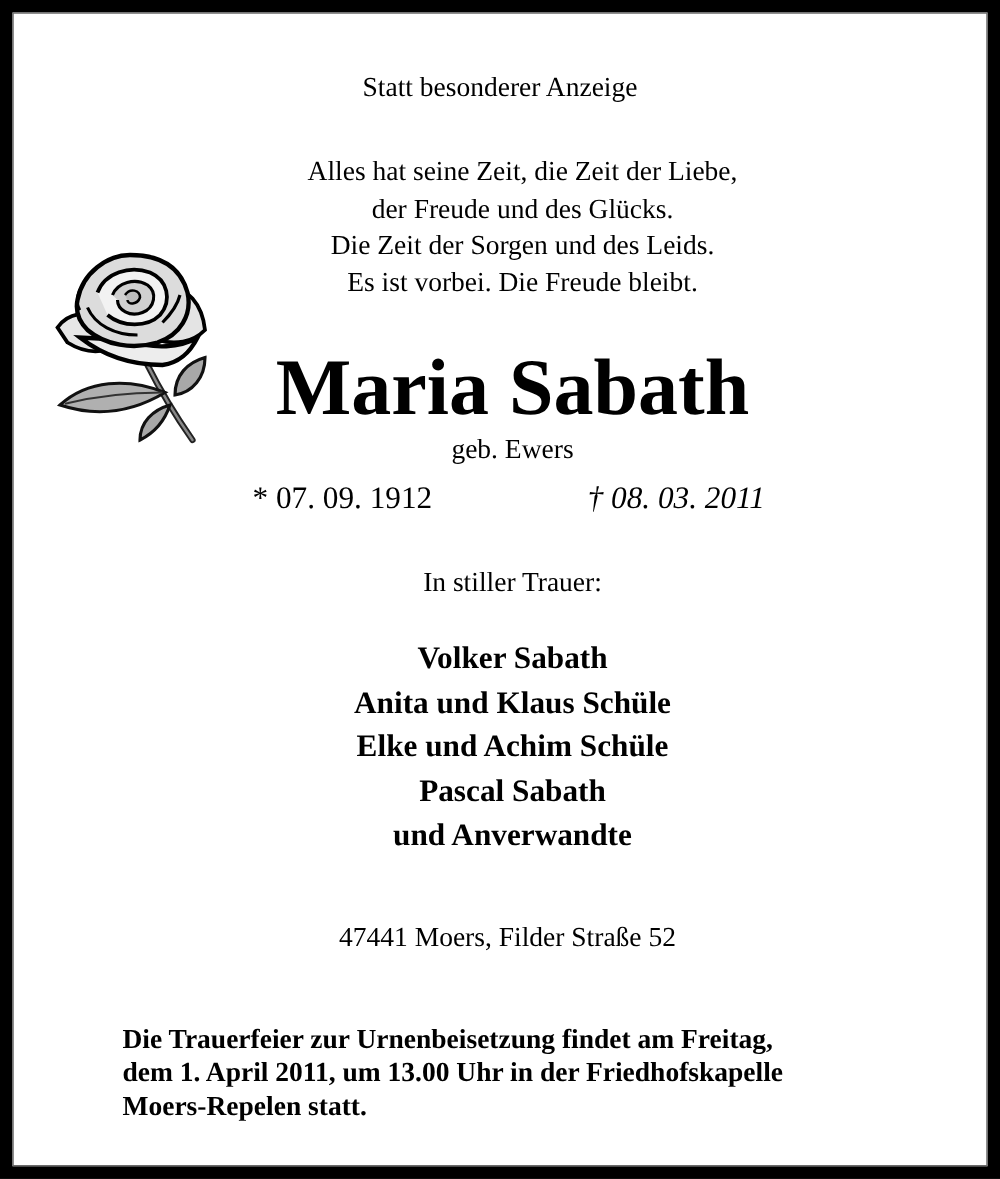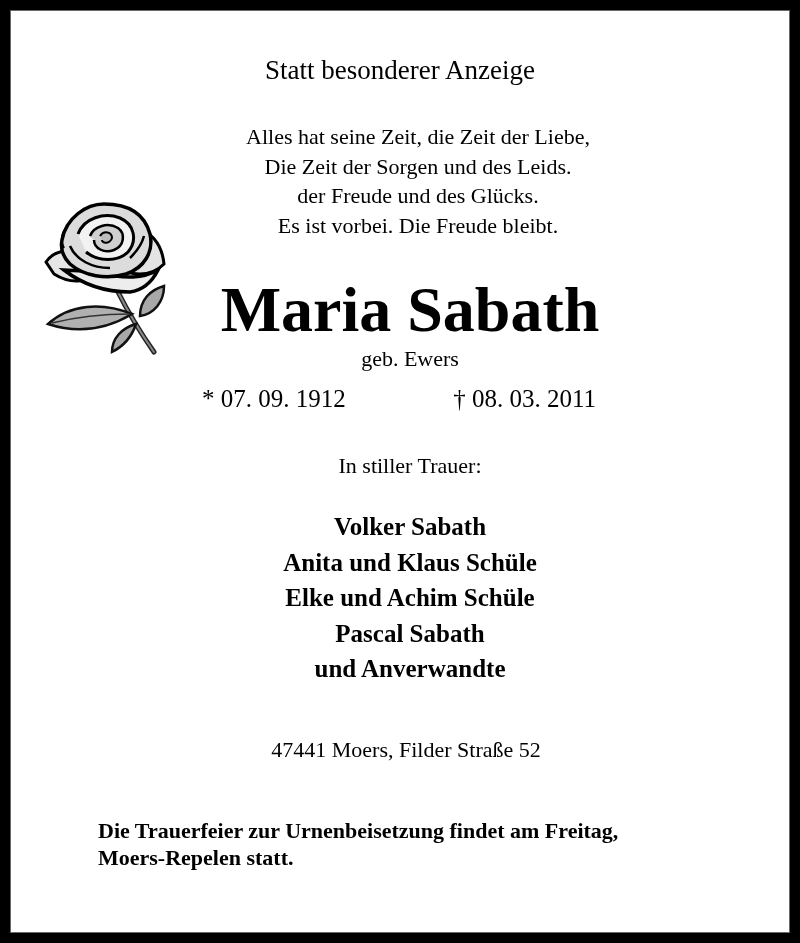--- a/index.html
+++ b/index.html
@@ -26,21 +26,21 @@
       box-sizing: border-box;
     }
     .center {
       position: absolute;
       left: 0;
       width: 800px;
       text-align: center;
     }
     .header-note {
       top: 56px;
-      font-size: 27px;
+      font-size: 22px;
       line-height: 28px;
       font-family: Liberation Serif, serif;
     }
     .poem {
       top: 122px;
       font-size: 22px;
       line-height: 29.5px;
     }
     .poem div { white-space: nowrap; padding-left: 36px; }
     .rose {
@@ -68,21 +68,21 @@
     }
     .dates {
       position: absolute;
       top: 383px;
       left: 202px;
       width: 410px;
       font-size: 25px;
       line-height: 32px;
     }
     .dates .birth { position: absolute; left: 0; top: 0; white-space: nowrap; }
-    .dates .death { position: absolute; right: 16px; top: 0; white-space: nowrap; }
+    .dates .death { position: absolute; right: 0; top: 0; white-space: nowrap; font-style: italic; }
     .mourning-label {
       top: 452px;
       left: 0;
       width: 820px;
       font-size: 22px;
       line-height: 28px;
     }
     .mourners {
       top: 509px;
       left: 0;
@@ -113,22 +113,22 @@
   </style>
 </head>
 <body>
 
 <div class="frame"></div>
 
 <div class="center header-note">Statt besonderer Anzeige</div>
 
 <div class="center poem">
   <div>Alles hat seine Zeit, die Zeit der Liebe,</div>
+  <div>der Freude und des Glücks.</div>
   <div>Die Zeit der Sorgen und des Leids.</div>
-  <div>der Freude und des Glücks.</div>
   <div>Es ist vorbei. Die Freude bleibt.</div>
 </div>
 
 <div class="rose">
   <svg width="130" height="156" viewBox="0 0 130 156" xmlns="http://www.w3.org/2000/svg">
 
     <path d="M78 92 C88 112 100 132 114 152" stroke="#222" stroke-width="5" fill="none" stroke-linecap="round"></path>
     <path d="M78 92 C88 112 100 132 114 152" stroke="#888" stroke-width="2" fill="none" stroke-linecap="round"></path>
 
     <path d="M8 124 C30 104 62 102 92 114 C72 126 44 136 8 124 Z" fill="#b0b0b0" stroke="#111" stroke-width="2.5"></path>
@@ -169,14 +169,15 @@
   <div>Anita und Klaus Schüle</div>
   <div>Elke und Achim Schüle</div>
   <div>Pascal Sabath</div>
   <div>und Anverwandte</div>
 </div>
 
 <div class="center address">47441 Moers, Filder Straße 52</div>
 
 <div class="ceremony">
   <div>Die Trauerfeier zur Urnenbeisetzung findet am Freitag,</div>
+  <div>dem 1. April 2011, um 13.00 Uhr in der Friedhofskapelle</div>
   <div>Moers-Repelen statt.</div>
 </div>
 
 </body></html>

